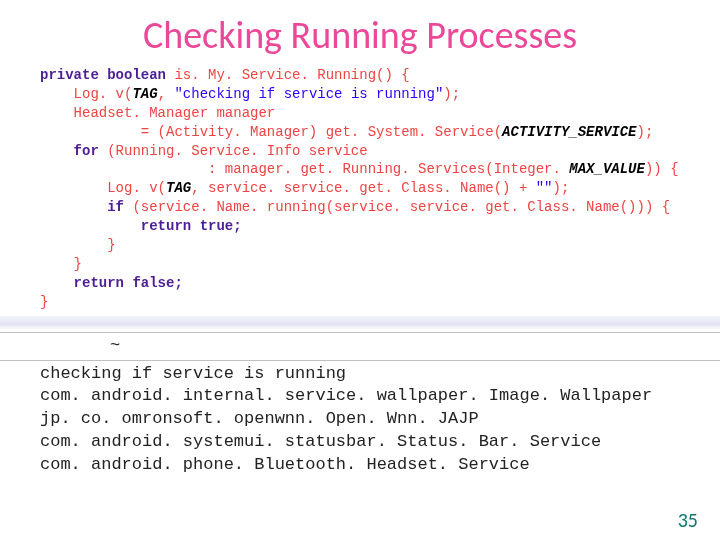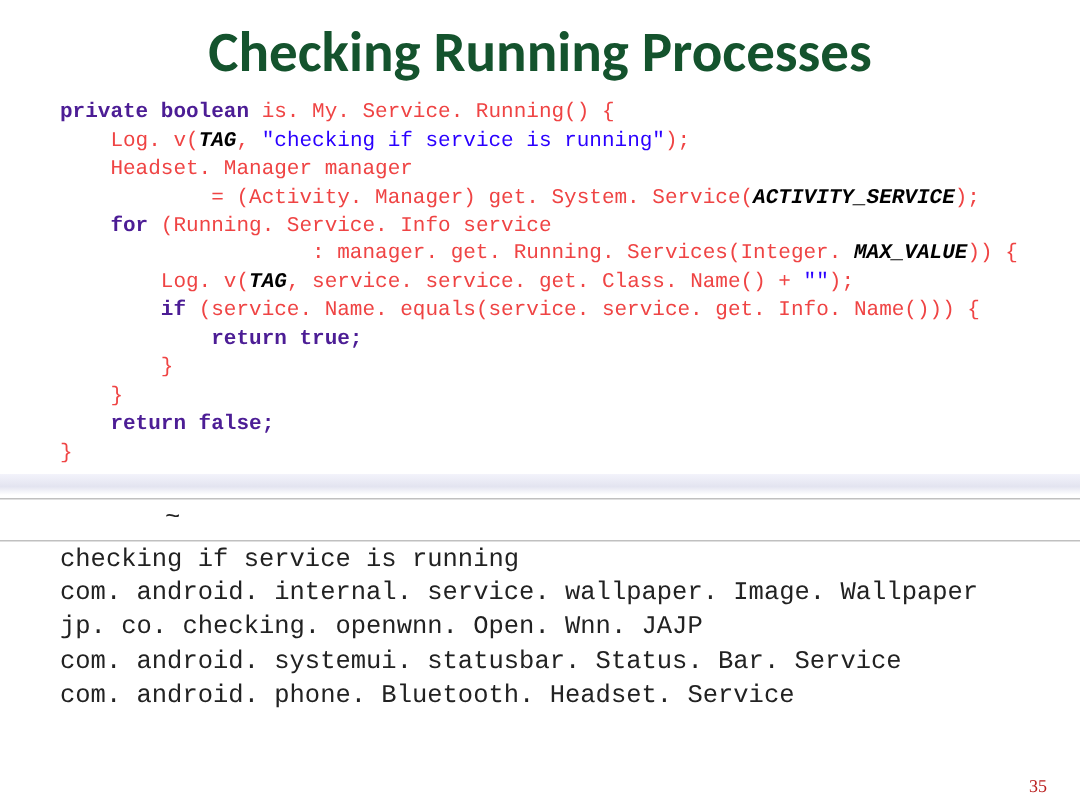--- a/index.html
+++ b/index.html
@@ -6,24 +6,24 @@
   body {
     width: 720px;
     height: 540px;
     background: #ffffff;
     font-family: Calibri, Arial, sans-serif;
     position: relative;
     overflow: hidden;
   }
   .slide-title {
     font-size: 38px;
-    color: #14532d;
+    color: #ec4899;
     text-align: center;
     padding: 12px 0 8px 0;
-    font-weight: 700;
+    font-weight: 400;
   }
   .code-block {
     font-family: Consolas, 'Courier New', monospace;
     font-size: 14px;
     line-height: 1.35;
     padding: 0 30px 0 40px;
     white-space: pre;
   }
   .kw  { color: #4c1d95; font-weight: bold; }   
   .str { color: #2a00ff; }                       
@@ -45,48 +45,47 @@
     line-height: 1.35;
     padding: 0 30px 0 40px;
     white-space: pre;
     color: #222;
   }
   .tilde { padding-left: 110px; font-size: 17px; }
   .page-num {
     position: absolute;
     bottom: 8px;
     right: 22px;
-    font-size: 12px;
-    color: #b91c1c;
-    font-family: Liberation Serif, serif;
+    font-size: 20px;
+    color: #0f766e;
   }
 </style>
 </head>
 <body>
 
 <div class="slide-title">Checking Running Processes</div>
 
 <div class="code-block"><span class="kw">private boolean </span><span class="txt">is. My. Service. Running() {</span>
 <span class="txt">    Log. v(</span><span class="fld">TAG</span><span class="txt">, </span><span class="str">"checking if service is running"</span><span class="txt">);</span>
 <span class="txt">    Headset. Manager manager</span>
 <span class="txt">            = (Activity. Manager) get. System. Service(</span><span class="fld">ACTIVITY_SERVICE</span><span class="txt">);</span>
 <span class="kw">    for </span><span class="txt">(Running. Service. Info service</span>
 <span class="txt">                    : manager. get. Running. Services(Integer. </span><span class="fld">MAX_VALUE</span><span class="txt">)) {</span>
 <span class="txt">        Log. v(</span><span class="fld">TAG</span><span class="txt">, service. service. get. Class. Name() + </span><span class="str">""</span><span class="txt">);</span>
-<span class="kw">        if </span><span class="txt">(service. Name. equals(service. service. get. Info. Name())) {</span>
+<span class="kw">        if </span><span class="txt">(service. Name. running(service. service. get. Class. Name())) {</span>
 <span class="kw">            return true;</span>
 <span class="txt">        }</span>
 <span class="txt">    }</span>
 <span class="kw">    return false;</span>
 <span class="txt">}</span></div>
 
 <div class="gradient-bar"></div>
 <div class="thin-line"></div>
 <div class="output-block tilde">~</div>
 <div class="thin-line"></div>
 
 <div class="output-block"><span>checking if service is running</span>
 <span>com. android. internal. service. wallpaper. Image. Wallpaper</span>
-<span>jp. co. checking. openwnn. Open. Wnn. JAJP</span>
+<span>jp. co. omronsoft. openwnn. Open. Wnn. JAJP</span>
 <span>com. android. systemui. statusbar. Status. Bar. Service</span>
 <span>com. android. phone. Bluetooth. Headset. Service</span></div>
 
 <div class="page-num">35</div>
 
 </body></html>

